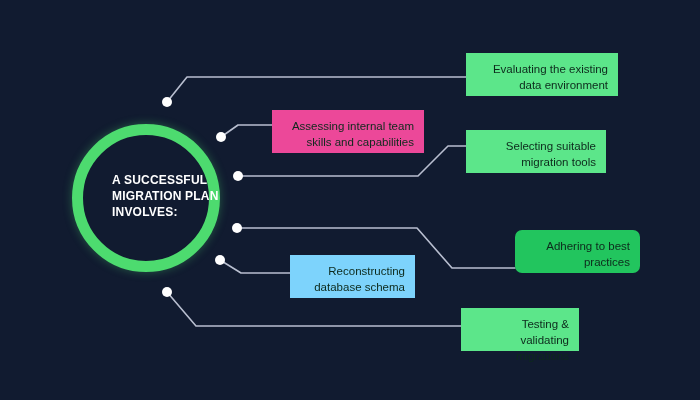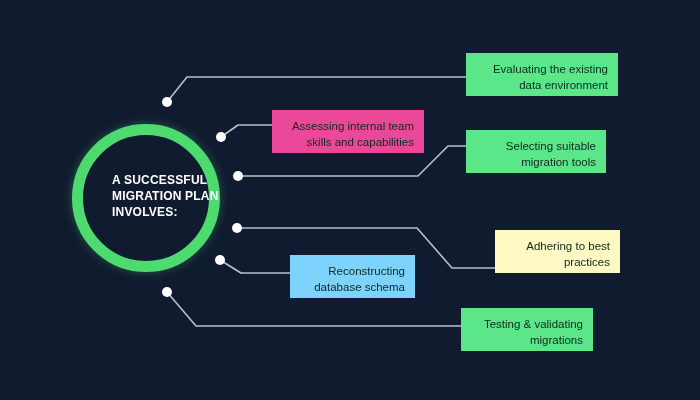--- a/index.html
+++ b/index.html
@@ -94,19 +94,19 @@
   <div class="hub-label" style="color: rgb(255, 255, 255);">A SUCCESSFUL
 MIGRATION PLAN
 INVOLVES:</div>
 
 <div class="node-box" style="left: 466px; top: 53px; width: 152px; height: 43px; background: rgb(92, 230, 138); color: rgb(13, 42, 28);">Evaluating the existing
 data environment</div>
     <div class="node-box" style="left: 272px; top: 110px; width: 152px; height: 43px; background: #ec4899; color: rgb(13, 42, 28);">Assessing internal team
 skills and capabilities</div>
     <div class="node-box" style="left: 466px; top: 130px; width: 140px; height: 43px; background: rgb(92, 230, 138); color: rgb(13, 42, 28);">Selecting suitable
 migration tools</div>
-    <div class="node-box" style="left: 495px; top: 230px; width: 125px; height: 43px; background: #fef9c3; color: rgb(13, 42, 28);">Adhering to best
+    <div class="node-box" style="left: 515px; top: 230px; width: 125px; height: 43px; background: #22c55e; color: rgb(13, 42, 28); border-radius: 7px;">Adhering to best
 practices</div>
     <div class="node-box" style="left: 290px; top: 255px; width: 125px; height: 43px; background: #7dd3fc; color: rgb(13, 42, 28);">Reconstructing
 database schema</div>
-    <div class="node-box" style="left: 461px; top: 308px; width: 132px; height: 43px; background: rgb(92, 230, 138); color: rgb(13, 42, 28);">Testing &amp; validating
+    <div class="node-box" style="left: 461px; top: 308px; width: 118px; height: 43px; background: rgb(92, 230, 138); color: rgb(13, 42, 28);">Testing &amp; validating
 migrations</div>
   </div>
 
 </body></html>

